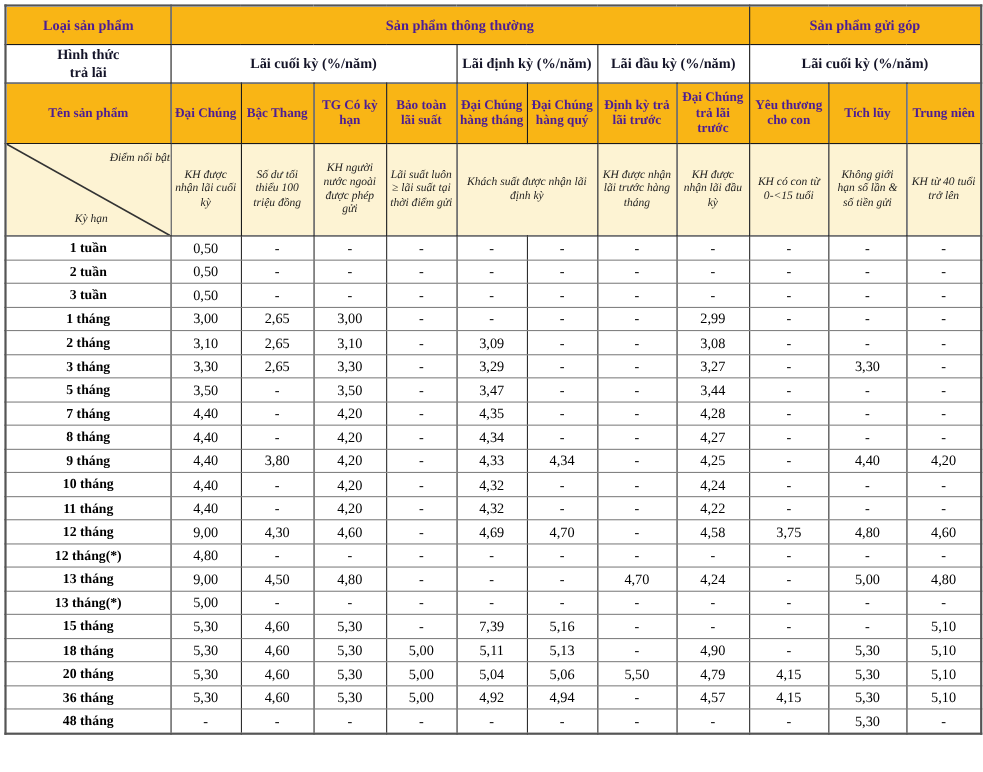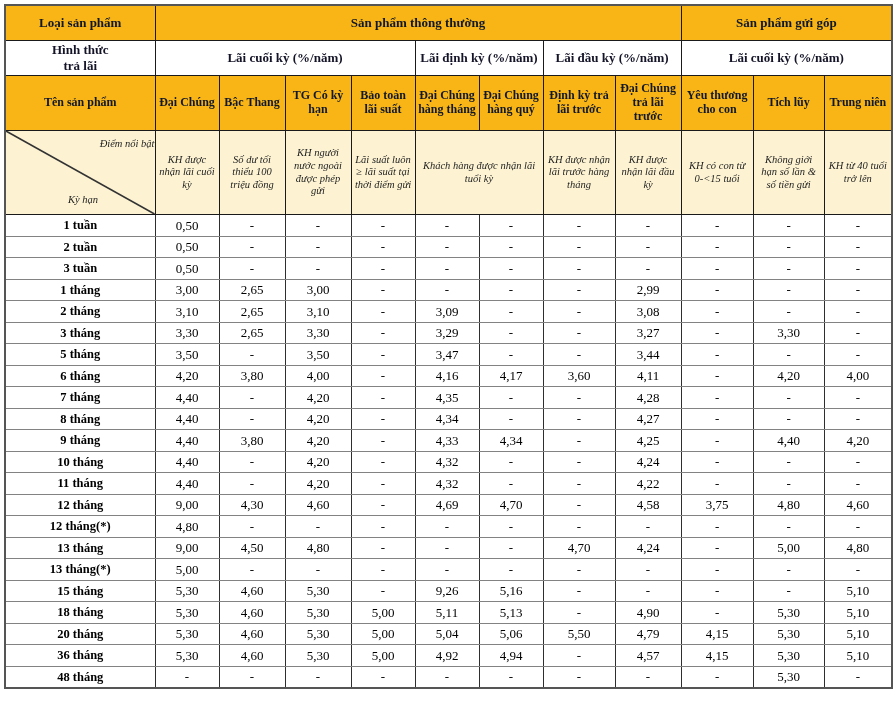--- a/index.html
+++ b/index.html
@@ -9,21 +9,21 @@
     border-collapse:collapse;
     table-layout:fixed;
     width:887px;
     margin:4px 0 0 4px;
     border:2px solid #555;
   }
   th,td{overflow:hidden;}
   
   .hcell{border:1px solid #1a1a1a;text-align:center;vertical-align:middle;padding:1px 2px;}
   .gold{background:#f9b515;}
-  .blue-txt{color:#0f172a;margin-left:40px;}
+  .blue-txt{color:#4c1d95;margin-left:40px;}
   .row1 th{font-size:13px;font-weight:bold;height:32px;}
   .row2 th{font-size:13px;font-weight:bold;color:#141428;background:#ffffff;height:30px;white-space:pre-line;}
   .row3 th{font-size:12px;font-weight:bold;height:52px;line-height:1.15;}
   .row4 td{background:#fdf3d3;font-style:italic;font-size:10.5px;line-height:1.2;color:#1d1d1d;height:79px;border:1px solid #1a1a1a;text-align:center;vertical-align:middle;padding:2px 3px;}
   
   .diag-cell{position:relative;padding:0 !important;}
   .diag-cell svg{position:absolute;inset:0;width:100%;height:100%;}
   .diag-top{position:absolute;top:7px;left:0;width:100%;text-align:right;padding-left:8px;box-sizing:border-box;}
   .diag-bottom{position:absolute;bottom:7px;left:0;width:62%;text-align:right;}
   
@@ -92,21 +92,21 @@
         <svg preserveAspectRatio="none" viewBox="0 0 100 100">
           <line x1="0" y1="0" x2="100" y2="100" stroke="#333" stroke-width="1.6" vector-effect="non-scaling-stroke"></line>
         </svg>
         <div class="diag-top">Điểm nổi bật</div>
         <div class="diag-bottom">Kỳ hạn</div>
       </td>
     <td>KH được nhận lãi cuối kỳ</td>
           <td>Số dư tối thiểu 100 triệu đồng</td>
           <td>KH người nước ngoài được phép gửi</td>
           <td>Lãi suất luôn ≥ lãi suất tại thời điểm gửi</td>
-          <td colspan="2">Khách hàng được nhận lãi tuổi kỳ</td>
+          <td colspan="2">Khách suất được nhận lãi định kỳ</td>
           <td>KH được nhận lãi trước hàng tháng</td>
           <td>KH được nhận lãi đầu kỳ</td>
           <td>KH có con từ 0-&lt;15 tuổi</td>
           <td>Không giới hạn số lần &amp; số tiền gửi</td>
           <td>KH từ 40 tuổi trở lên</td>
         </tr>
 
     </tbody>
       <tbody id="rate-rows">
         <tr class="drow">
@@ -201,34 +201,20 @@
           <td>-</td>
           <td>3,47</td>
           <td>-</td>
           <td>-</td>
           <td>3,44</td>
           <td>-</td>
           <td>-</td>
           <td>-</td>
         </tr>
         <tr class="drow">
-          <th class="term">6 tháng</th>
-          <td>4,20</td>
-          <td>3,80</td>
-          <td>4,00</td>
-          <td>-</td>
-          <td>4,16</td>
-          <td>4,17</td>
-          <td>3,60</td>
-          <td>4,11</td>
-          <td>-</td>
-          <td>4,20</td>
-          <td>4,00</td>
-        </tr>
-        <tr class="drow">
           <th class="term">7 tháng</th>
           <td>4,40</td>
           <td>-</td>
           <td>4,20</td>
           <td>-</td>
           <td>4,35</td>
           <td>-</td>
           <td>-</td>
           <td>4,28</td>
           <td>-</td>
@@ -346,21 +332,21 @@
           <td>-</td>
           <td>-</td>
           <td>-</td>
         </tr>
         <tr class="drow">
           <th class="term">15 tháng</th>
           <td>5,30</td>
           <td>4,60</td>
           <td>5,30</td>
           <td>-</td>
-          <td>9,26</td>
+          <td>7,39</td>
           <td>5,16</td>
           <td>-</td>
           <td>-</td>
           <td>-</td>
           <td>-</td>
           <td>5,10</td>
         </tr>
         <tr class="drow">
           <th class="term">18 tháng</th>
           <td>5,30</td>

